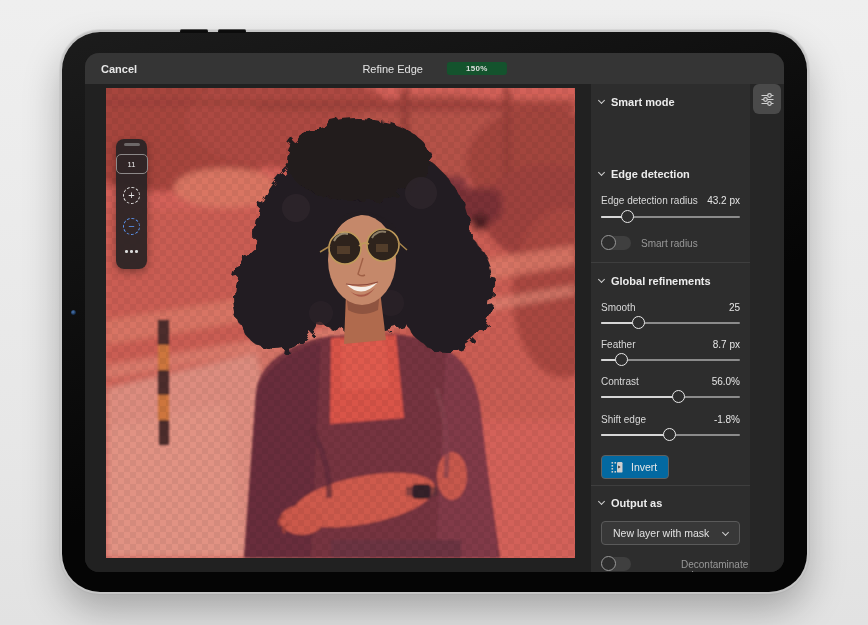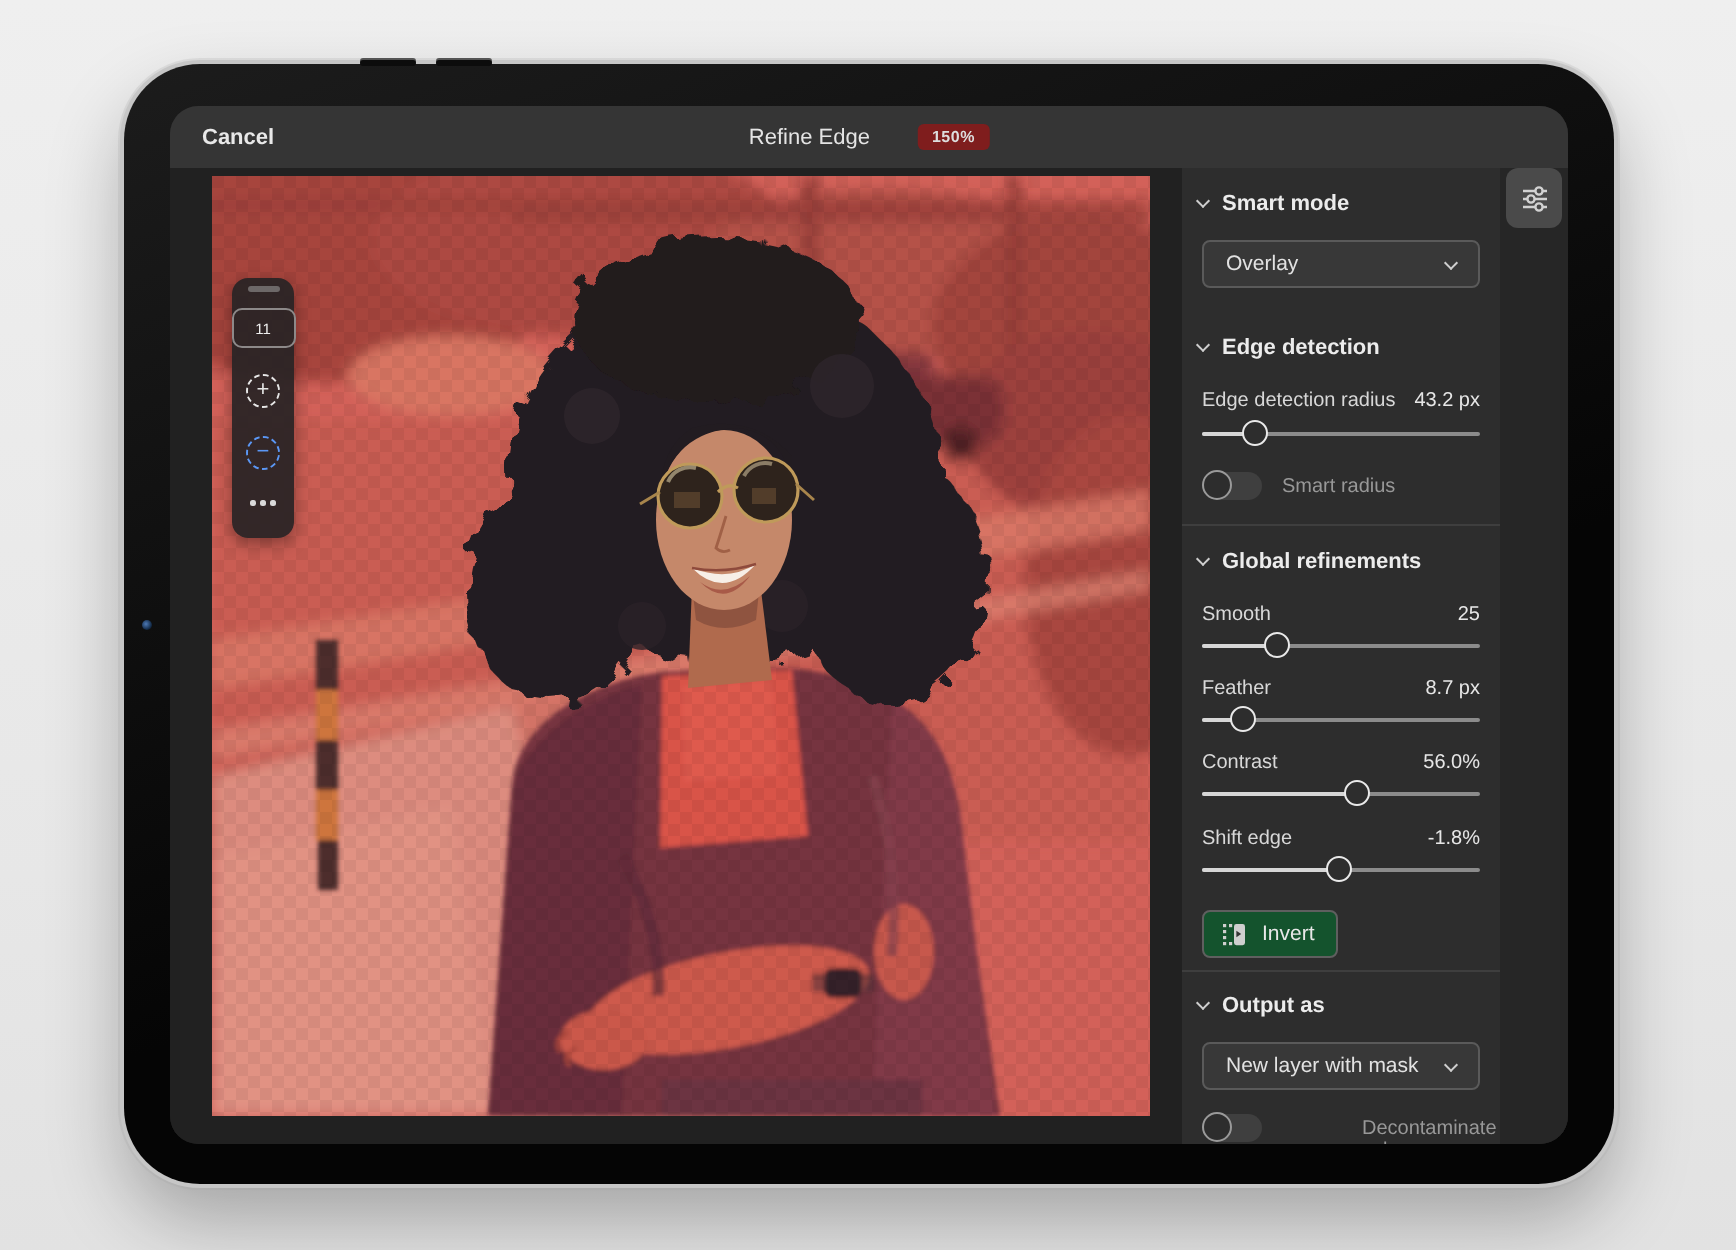--- a/index.html
+++ b/index.html
@@ -38,22 +38,22 @@
   .cancel-btn {
     position:absolute; left:16px; top:0; height:31px; display:flex; align-items:center;
     color:#e8e8e8; font-size:11px; font-weight:700; cursor:default;
   }
   .title-group {
     position:absolute; left:50%; top:0; transform:translateX(-50%); height:31px;
     display:flex; align-items:center; gap:24px;
   }
   .bar-title { color:#e4e4e4; font-size:11px; }
   .zoom-badge {
-    background:#7f1d1d; color:#dddddd; font-size:8px; font-weight:700;
-    padding:2px 7px; border-radius:3px; letter-spacing:.3px;
+    background:#14532d; color:#dddddd; font-size:8px; font-weight:700;
+    padding:2px 19px; border-radius:3px; letter-spacing:.3px;
   }
   .right-group {
     position:absolute; right:18px; top:0; height:31px; display:flex; align-items:center; gap:16px;
   }
   .icon-btn { width:18px; height:14px; display:flex; align-items:center; justify-content:center; }
   .icon-btn svg { display:block; }
   .redo-dim { opacity:.4; }
   .done-btn { color:#ffffff; font-size:11px; font-weight:700; margin-left:8px; }
 
   
@@ -118,21 +118,21 @@
   }
 
   .toggle { position:absolute; width:30px; height:16px; }
   .toggle .pill { position:absolute; left:2px; top:1px; width:28px; height:14px; border-radius:8px; background:#3f3f3f; }
   .toggle .dot  { position:absolute; left:0; top:0; width:15px; height:15px; border-radius:50%; background:#2d2d2d; border:1.8px solid #9a9a9a; }
 
   .divider { position:absolute; left:0; width:159px; border-top:1px solid #3e3e3e; }
 
   .invert-btn {
     position:absolute; left:10px; top:371px; height:24px; padding:0 11px 0 8px;
-    background:#14532d; border:1px solid #5f5f5f; border-radius:4px;
+    background:#0369a1; border:1px solid #5f5f5f; border-radius:4px;
     display:flex; align-items:center; gap:7px; color:#e8e8e8; font-size:10.5px;
   }
 </style>
 </head>
 <body>
 
 <div class="device">
   <div class="device-btn b1"></div>
   <div class="device-btn b2"></div>
   <div class="camera-dot"></div>
@@ -275,24 +275,20 @@
             <i></i>
           </div>
       </div>
 
       <div class="panel">
 
         <div class="section-header abs" style="left:8px; top:12px;">
           <span class="chev"></span>
           <span>Smart mode</span>
         </div>
-        <div class="dropdown" style="top:36px;">
-          <span>Overlay</span>
-          <span class="chev"></span>
-        </div>
 
         <div class="section-header abs" style="left:8px; top:84px;">
           <span class="chev"></span>
           <span>Edge detection</span>
         </div>
         <div class="row-label" style="top:111px;">
           <span>Edge detection radius</span>
           <span class="val">43.2 px</span>
         </div>
         <div class="slider" style="top:126px;">

